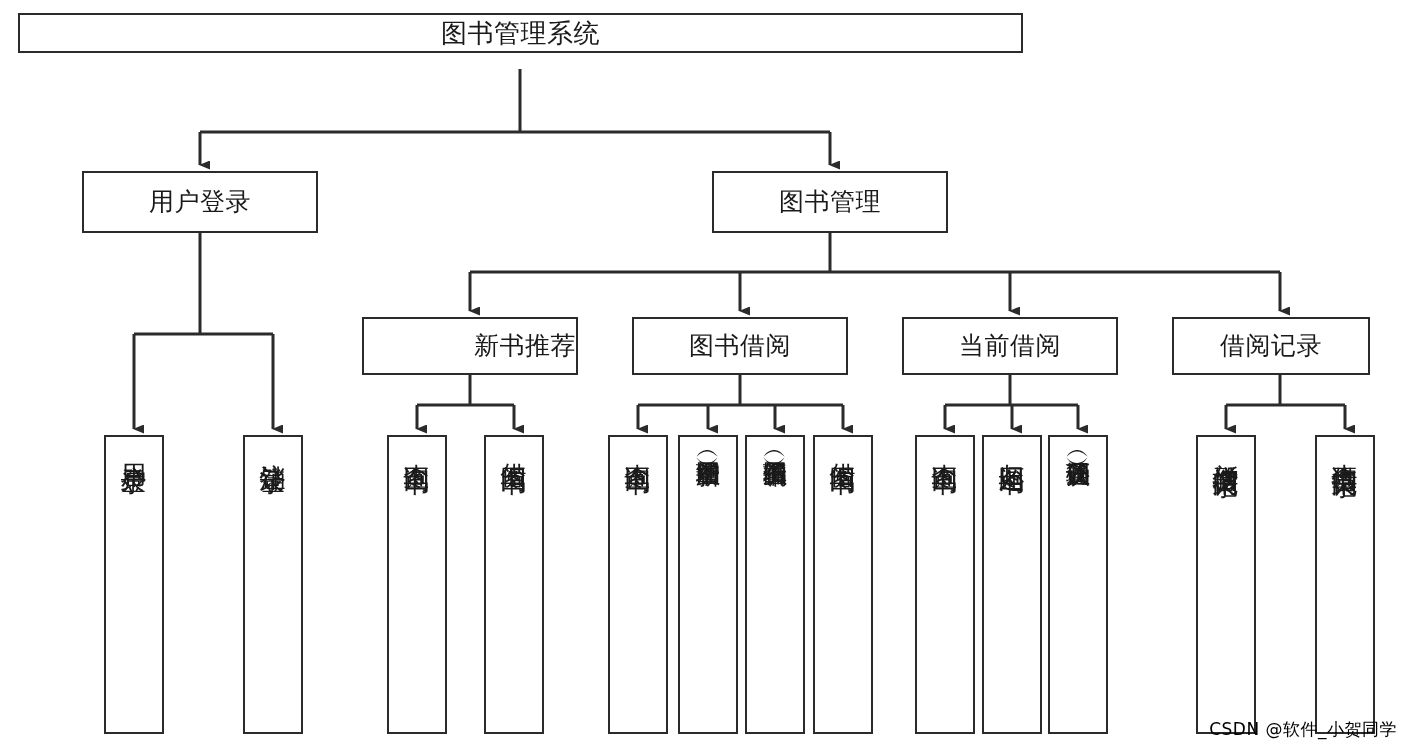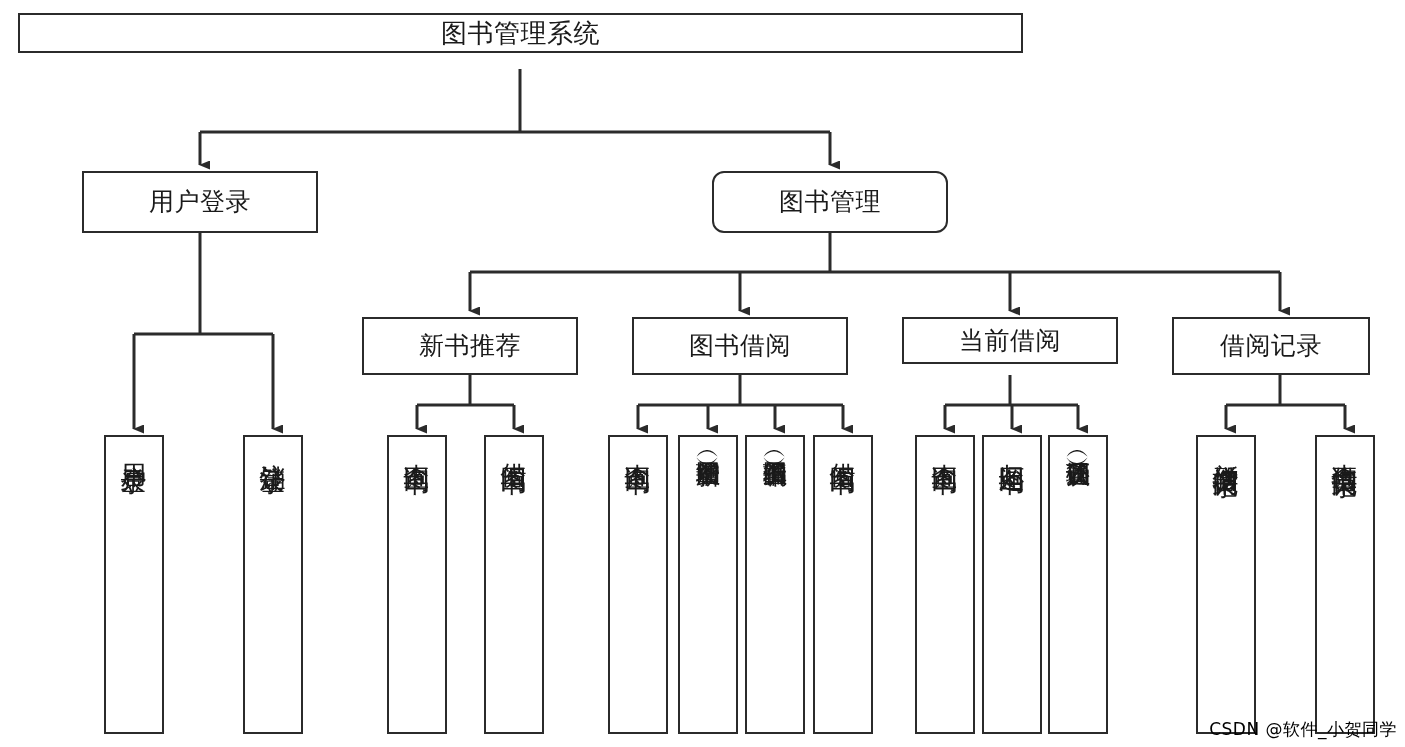--- a/index.html
+++ b/index.html
@@ -126,30 +126,30 @@
       </g>
   </svg>
 
   <div id="nodes-layer">
       <div class="node-box root horizontal" style="left: 18px; top: 13px; width: 1005px; height: 40px;">
         <span class="node-label">图书管理系统</span>
       </div>
       <div class="node-box level2 horizontal" style="left: 82px; top: 171px; width: 236px; height: 62px;">
         <span class="node-label">用户登录</span>
       </div>
-      <div class="node-box level2 horizontal" style="left: 712px; top: 171px; width: 236px; height: 62px; border-radius: 12px;">
+      <div class="node-box level2 horizontal" style="left: 712px; top: 171px; width: 236px; height: 62px;">
         <span class="node-label">图书管理</span>
       </div>
-      <div class="node-box level3 horizontal" style="left: 362px; top: 317px; width: 216px; height: 58px;">
+      <div class="node-box level3 horizontal" style="left: 362px; top: 317px; width: 216px; height: 58px; justify-content: flex-end;">
         <span class="node-label">新书推荐</span>
       </div>
       <div class="node-box level3 horizontal" style="left: 632px; top: 317px; width: 216px; height: 58px;">
         <span class="node-label">图书借阅</span>
       </div>
-      <div class="node-box level3 horizontal" style="left: 902px; top: 317px; width: 216px; height: 47px;">
+      <div class="node-box level3 horizontal" style="left: 902px; top: 317px; width: 216px; height: 58px;">
         <span class="node-label">当前借阅</span>
       </div>
       <div class="node-box level3 horizontal" style="left: 1172px; top: 317px; width: 198px; height: 58px;">
         <span class="node-label">借阅记录</span>
       </div>
       <div class="node-box leaf vertical" style="left: 104px; top: 435px; width: 60px; height: 299px;">
         <span class="node-label">用户登录</span>
       </div>
       <div class="node-box leaf vertical" style="left: 243px; top: 435px; width: 60px; height: 299px;">
         <span class="node-label">注销登录</span>

